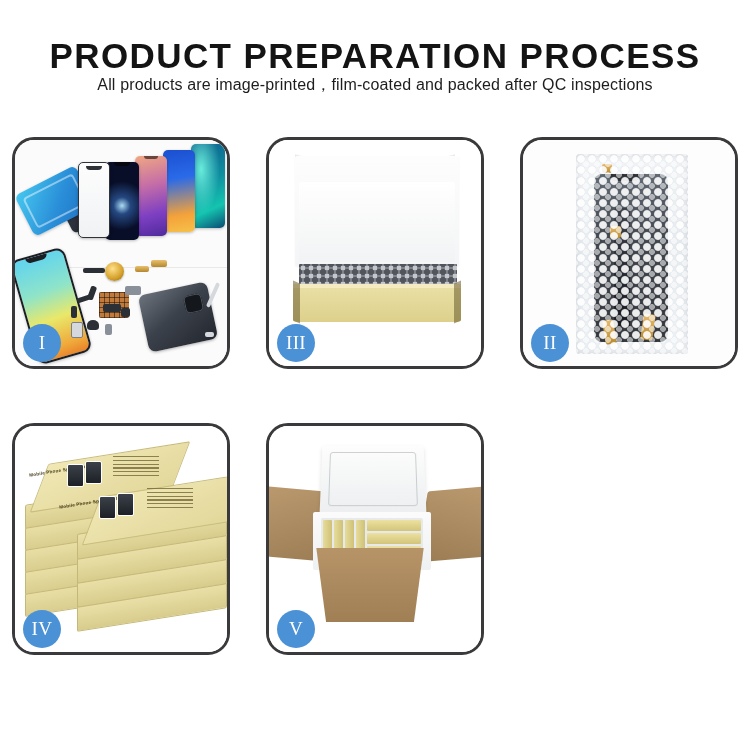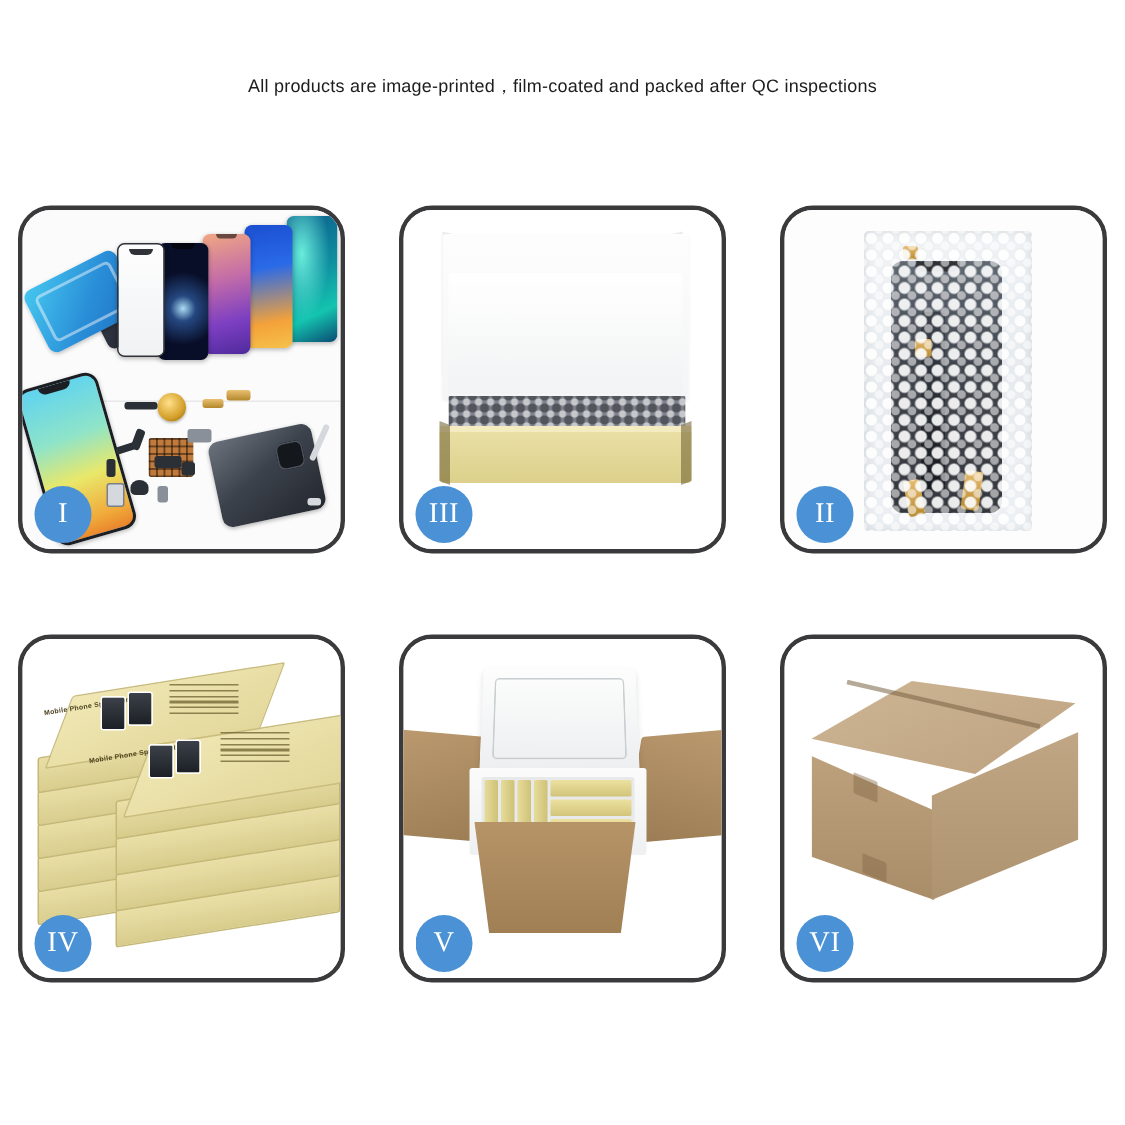--- a/index.html
+++ b/index.html
@@ -24,22 +24,21 @@
   .title {
     font-family: "Liberation Sans", sans-serif;
     font-size: 35px;
     font-weight: 700;
     letter-spacing: 1.4px;
     color: #141414;
     line-height: 1.05;
     white-space: nowrap;
   }
   .subtitle {
-    margin-top: 11px;
-    font-size: 12px;
+    font-size: 16px;
     font-weight: 400;
     color: #1d1d1d;
     letter-spacing: 0.15px;
     white-space: nowrap;
   }
 
   
   .grid {
     position: absolute;
     left: 12px;
@@ -429,20 +428,21 @@
   .tape {
     position:absolute; background: rgba(130,104,70,.45); border-radius:1px;
   }
   .tape.t1 { left:46px; top:92px; width:16px; height:14px; transform: skewY(22deg); }
   .tape.t2 { left:52px; top:146px; width:16px; height:13px; transform: skewY(22deg); }
 </style>
 </head>
 <body>
 
 <div class="header">
+  <div class="title">PRODUCT PREPARATION PROCESS</div>
   <div class="subtitle">All products are image-printed，film-coated and packed after QC inspections</div>
 </div>
 
 <div class="grid">
 
   <div class="panel">
     <div class="panel-inner">
       <div class="p1-bg"></div>
       <div class="phone p1-dark"></div>
       <div class="phone p1-blue"></div>
@@ -563,26 +563,14 @@
         <div class="ybar" style="left:35px;"></div>
         <div class="ylay" style="top:2px;"></div>
         <div class="ylay" style="top:15px;"></div>
         <div class="ylay" style="top:28px;"></div>
       </div>
       <div class="p5-front"></div>
       <div class="badge">V</div>
     </div>
   </div>
 
-  <div class="panel">
-    <div class="panel-inner">
-      <div class="p6-bg"></div>
-      <div class="p6-top"></div>
-      <div class="p6-left"></div>
-      <div class="p6-right"></div>
-      <div class="p6-seam"></div>
-      <div class="tape t1"></div>
-      <div class="tape t2"></div>
-      <div class="badge">VI</div>
-    </div>
-  </div>
 
 </div>
 
 </body></html>

